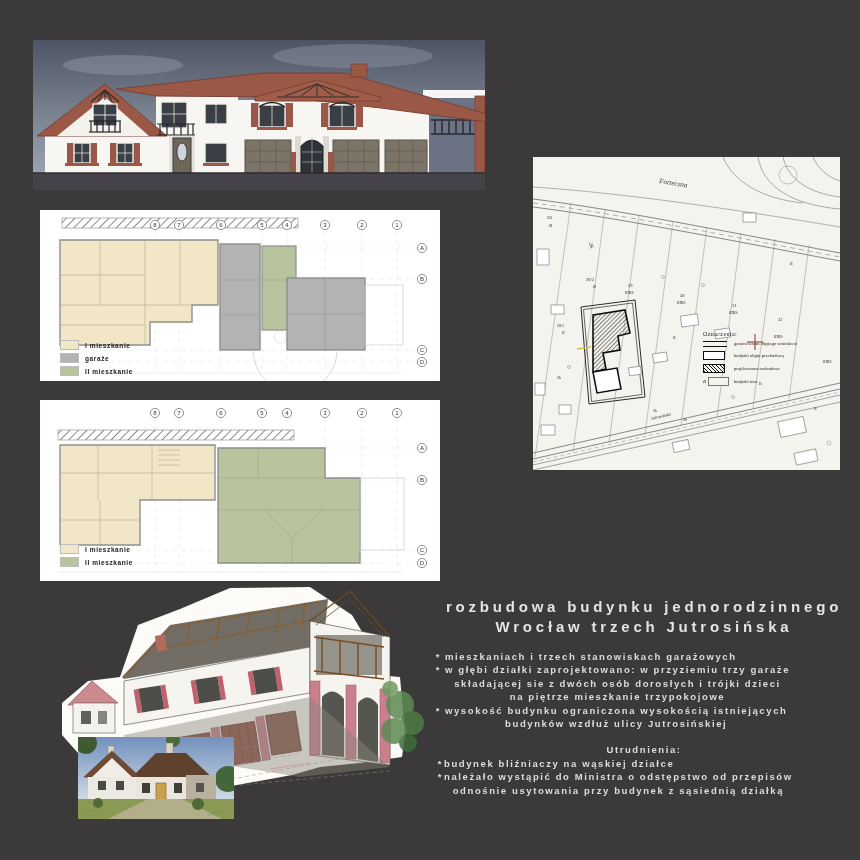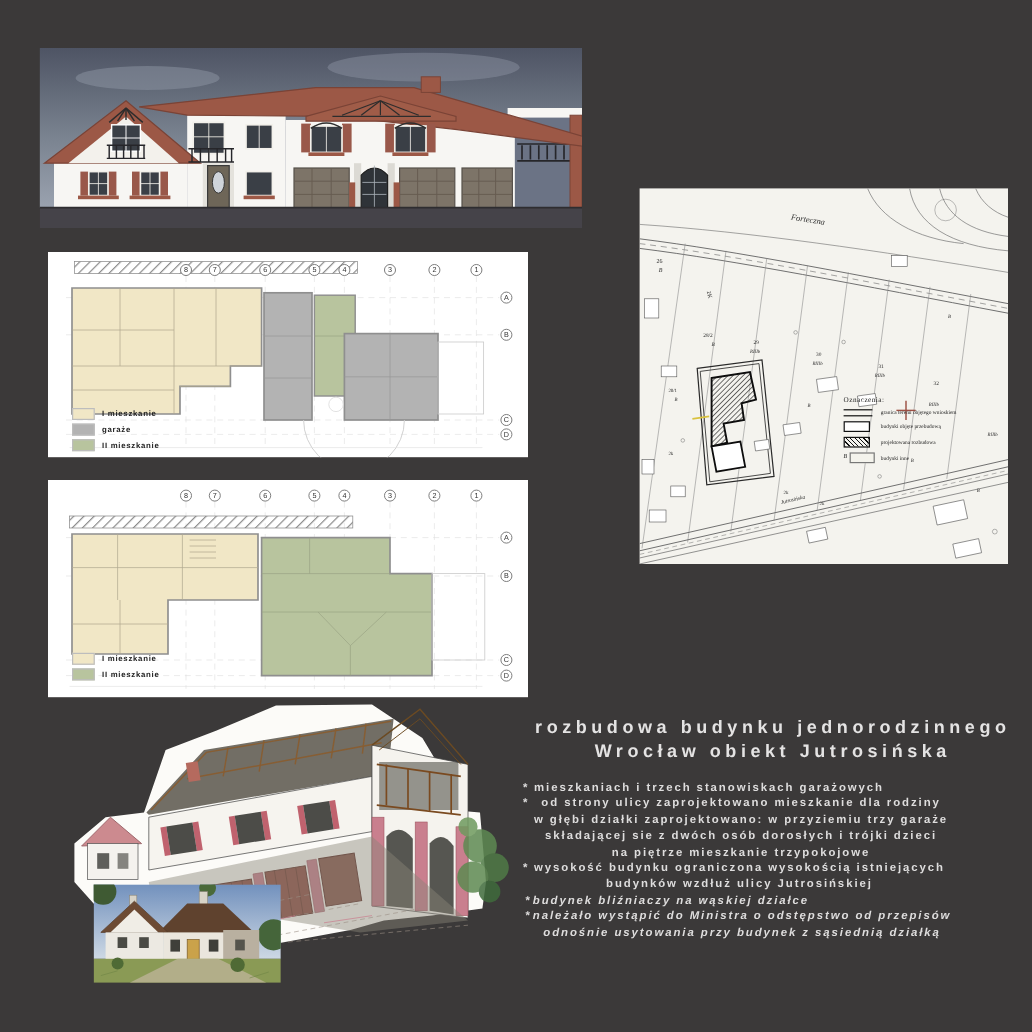--- a/index.html
+++ b/index.html
@@ -31,21 +31,21 @@
   
   .textblock{position:absolute;left:432px;top:597px;width:424px;color:#e4e3e3;text-align:center;}
   .pt-title{font-size:15px;font-weight:bold;letter-spacing:3.8px;line-height:20px;white-space:nowrap;}
   .pt-body{margin-top:13px;font-size:9.5px;font-weight:bold;letter-spacing:1.6px;line-height:13.4px;color:#dedddd;}
   .bullet{display:flex;}
   .bullet .mk{flex:0 0 13px;}
   .bullet .bl div{white-space:nowrap;}
   .diff-head{margin-top:13px;}
   .diff{display:flex;padding-left:5px;}
   .diff .mk{flex:0 0 7px;}
-  .diff .bl div{white-space:nowrap;font-style:italic;}
+  .diff .bl div{white-space:nowrap;}
 </style>
 </head>
 <body>
 
 <div class="board">
 
   <div class="panel" style="left:33px;top:40px;width:452px;height:150px;">
     <svg width="452" height="150" viewBox="0 0 452 150">
       <defs>
         <linearGradient id="skyG" x1="0" y1="0" x2="0" y2="1">
@@ -668,45 +668,45 @@
       <g stroke="#6f8445" stroke-width="0.5">
         <line x1="6" y1="76" x2="20" y2="72"></line>
           <line x1="130" y1="78" x2="146" y2="73"></line>
       </g>
     </svg>
   </div>
 
   <div class="textblock">
     <div class="pt-title">
       <div>rozbudowa budynku jednorodzinnego</div>
-      <div>Wrocław obiekt Jutrosińska</div>
+      <div>Wrocław trzech Jutrosińska</div>
     </div>
     <div class="pt-body">
       <div class="bullet">
         <span class="mk">*</span>
         <div class="bl">
           <div>mieszkaniach i trzech stanowiskach garażowych</div>
         </div>
       </div>
       <div class="bullet">
         <span class="mk">*</span>
         <div class="bl">
-          <div>od strony ulicy zaprojektowano mieszkanie dla rodziny</div>
           <div>w głębi działki zaprojektowano: w przyziemiu trzy garaże</div>
           <div>składającej sie z dwóch osób dorosłych i trójki dzieci</div>
           <div>na piętrze mieszkanie trzypokojowe</div>
         </div>
       </div>
       <div class="bullet">
         <span class="mk">*</span>
         <div class="bl">
           <div>wysokość budynku ograniczona wysokością istniejących</div>
           <div>budynków wzdłuż ulicy Jutrosińskiej</div>
         </div>
       </div>
+      <div class="diff-head">Utrudnienia:</div>
       <div class="diff">
         <span class="mk">*</span>
         <div class="bl">
           <div>budynek bliźniaczy na wąskiej działce</div>
         </div>
       </div>
       <div class="diff">
         <span class="mk">*</span>
         <div class="bl">
           <div>należało wystąpić do Ministra o odstępstwo od przepisów</div>

